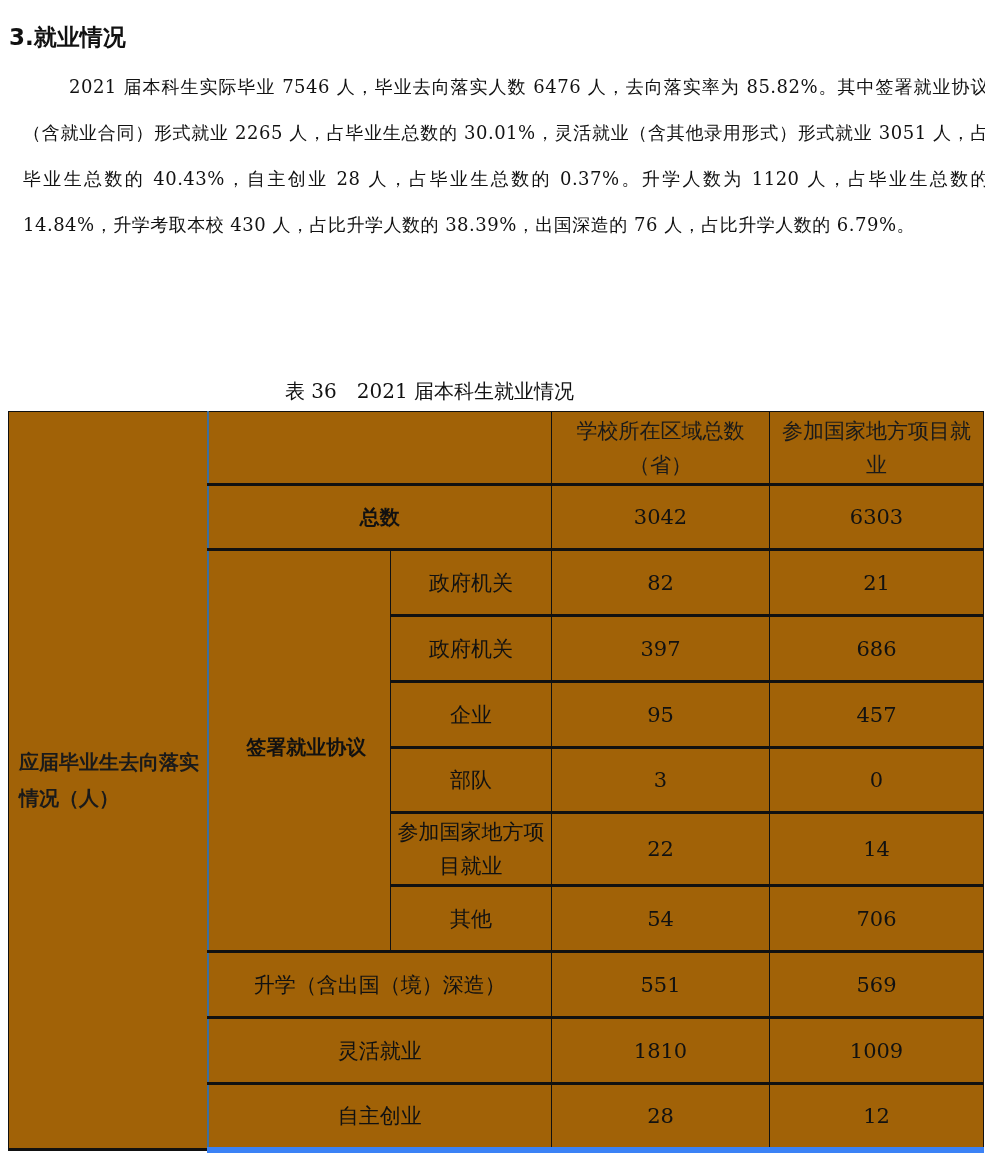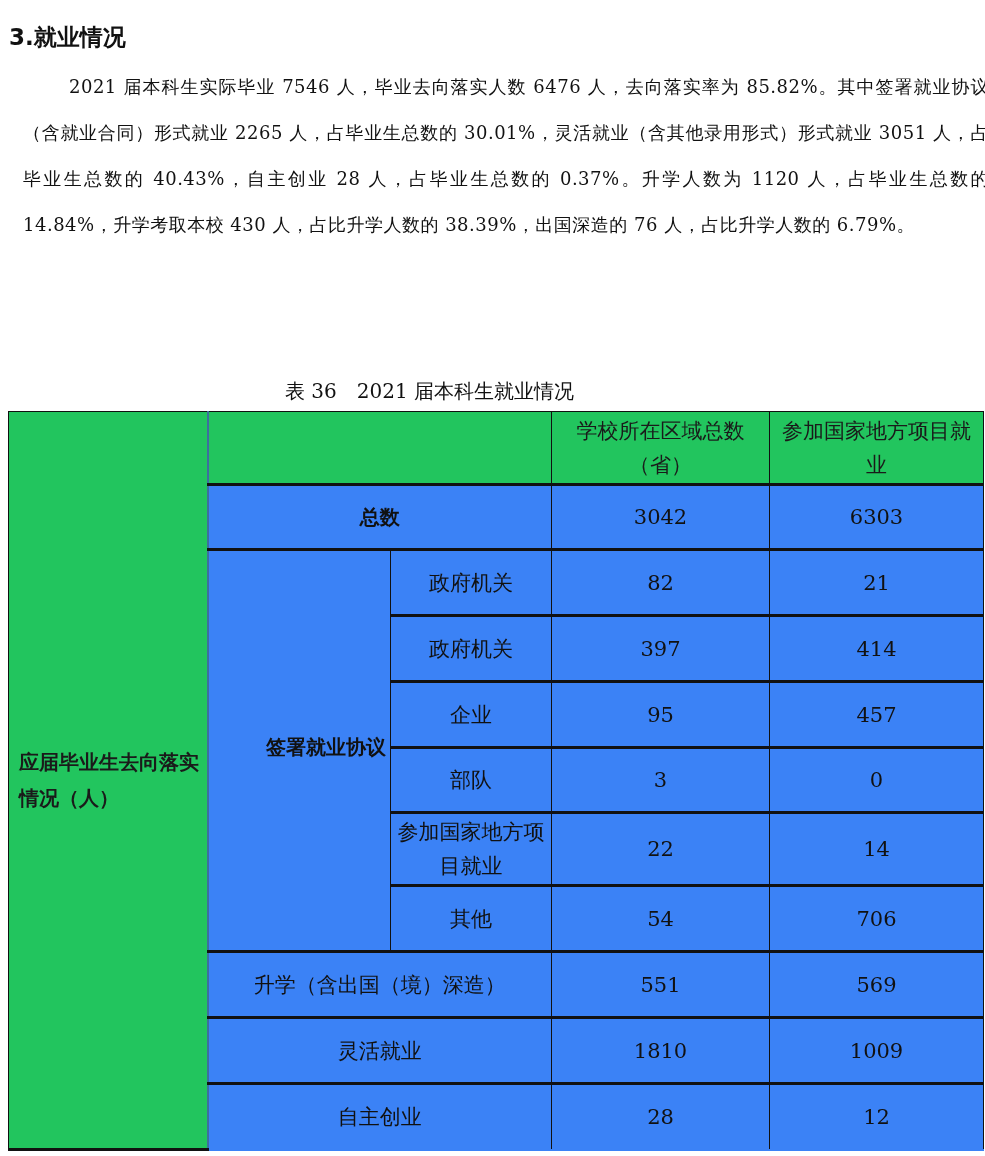--- a/index.html
+++ b/index.html
@@ -59,24 +59,24 @@
       border-collapse: collapse;
       table-layout: fixed;
       font-size: 21px;
     }
     table.emp td {
       border: 1.5px solid #111111;
       text-align: center;
       vertical-align: middle;
       padding: 0 4px;
       line-height: 34px;
-      background: #3b82f6;
+      background: #a16207;
     }
     table.emp tr.hdr td {
-      background: #22c55e;
+      background: #a16207;
       border-bottom: 3px solid #111111;
       color: #1a1a1a;
     }
     table.emp tr.sep td {
       border-top: 3px solid #111111;
     }
     table.emp td.side {
       background: #5b9bd5;
       font-family: "DejaVu Sans", "Liberation Sans", sans-serif;
       font-weight: bold;
@@ -86,27 +86,27 @@
       font-size: 20px;
       border-right: 2px solid #3d6f9f;
       border-bottom: 3px solid #111111;
     }
     table.emp td.bold {
       font-family: "DejaVu Sans", "Liberation Sans", sans-serif;
       font-weight: bold;
       font-size: 20px;
     }
     table.emp td.group {
-      text-align: right;
+      text-align: center;
       vertical-align: middle;
       padding-left: 18px;
       padding-bottom: 8px;
     }
     table.emp tr.last td {
-      border-bottom: 2px solid #3b82f6;
+      border-bottom: 6px solid #3b82f6;
     }
     .tiny {
       line-height: 34px;
       margin-left: 31px;
     }
   </style>
 </head>
 <body>
 
 <h3 class="heading">3.就业情况</h3>
@@ -139,21 +139,21 @@
   </tr>
   <tr class="sep" style="height:66px">
     <td rowspan="6" class="bold group">签署就业协议</td>
     <td>政府机关</td>
     <td>82</td>
     <td>21</td>
   </tr>
   <tr class="sep" style="height:66px">
     <td>政府机关</td>
     <td>397</td>
-    <td>414</td>
+    <td>686</td>
   </tr>
   <tr class="sep" style="height:66px">
     <td>企业</td>
     <td>95</td>
     <td>457</td>
   </tr>
   <tr class="sep" style="height:65px">
     <td>部队</td>
     <td>3</td>
     <td>0</td>

